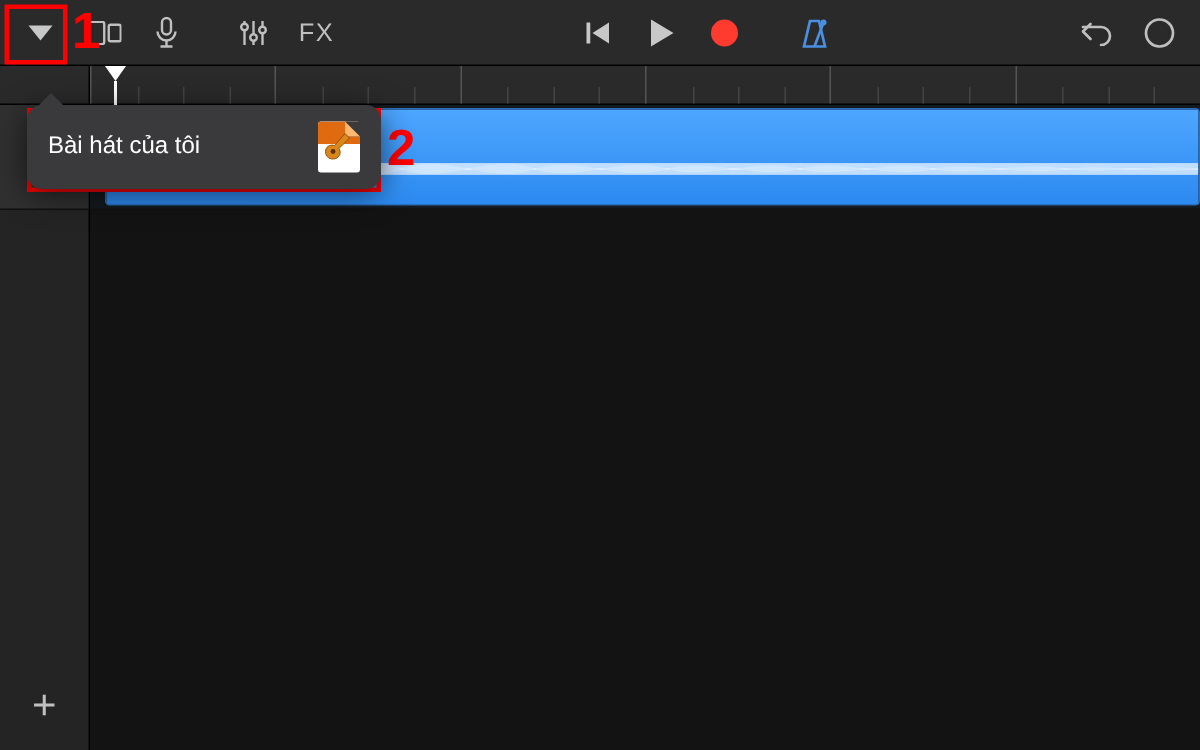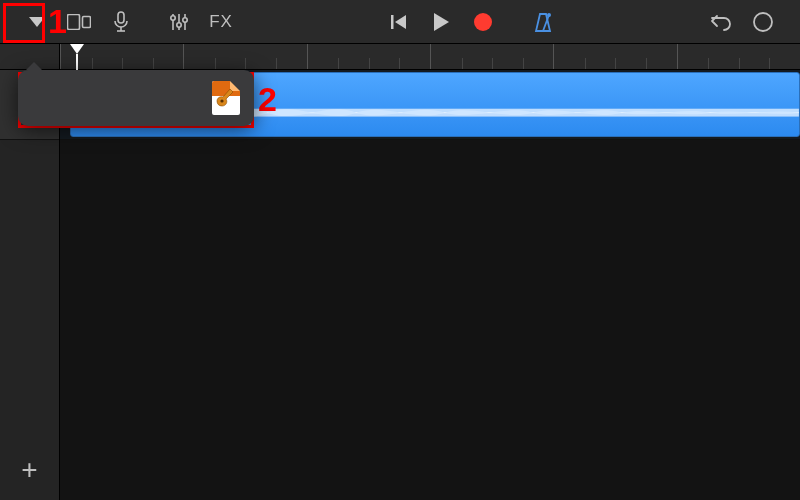--- a/index.html
+++ b/index.html
@@ -4,21 +4,21 @@
   <style>
     * { margin: 0; padding: 0; box-sizing: border-box; }
     html, body { width: 800px; height: 500px; overflow: hidden; background: #1a1a1a; font-family: -apple-system, Helvetica, Arial, sans-serif; }
     
     .toolbar {
       height: 44px;
       background: #2a2a2a;
       border-bottom: 1px solid #000;
       display: flex;
       align-items: center;
-      padding: 0 18px;
+      padding: 0 8px;
       gap: 4px;
       position: relative;
     }
     .toolbar .spacer { flex: 1; }
     .tb-btn {
       width: 38px; height: 38px;
       display: flex; align-items: center; justify-content: center;
       color: #bfbfbf;
       cursor: pointer;
       border-radius: 4px;
@@ -352,20 +352,21 @@
             <path d="M110,22 C140,8 170,36 200,22 C230,10 260,34 290,22 C320,12 350,32 380,22 C410,14 440,30 470,22 C500,14 530,30 560,22 C590,16 620,28 650,22 C680,18 710,26 740,22 L740,22 C710,18 680,26 650,22 C620,16 590,28 560,22 C530,14 500,30 470,22 C440,14 410,30 380,22 C350,12 320,32 290,22 C260,10 230,34 200,22 C170,8 140,36 110,22 Z"></path>
           </g>
         </svg>
       </div>
     </div>
     <div class="empty-area"></div>
   </div>
 </div>
 
 <div class="popover">
+  <span class="pop-label">Bài hát của tôi</span>
   <div class="doc-icon">
     <div class="page"></div>
     <div class="corner"></div>
     <svg class="guitar" viewBox="0 0 20 22">
       <path d="M14 2 L17 5 L10 12 C12 15 10 19 6 19 C3 19 1 17 1 14 C1 11 4 9 7 10 Z" fill="#d9861a" stroke="#8a4a00" stroke-width="0.6"></path>
       <circle cx="6" cy="14" r="1.6" fill="#5a2f00"></circle>
     </svg>
   </div>
 </div>
 

